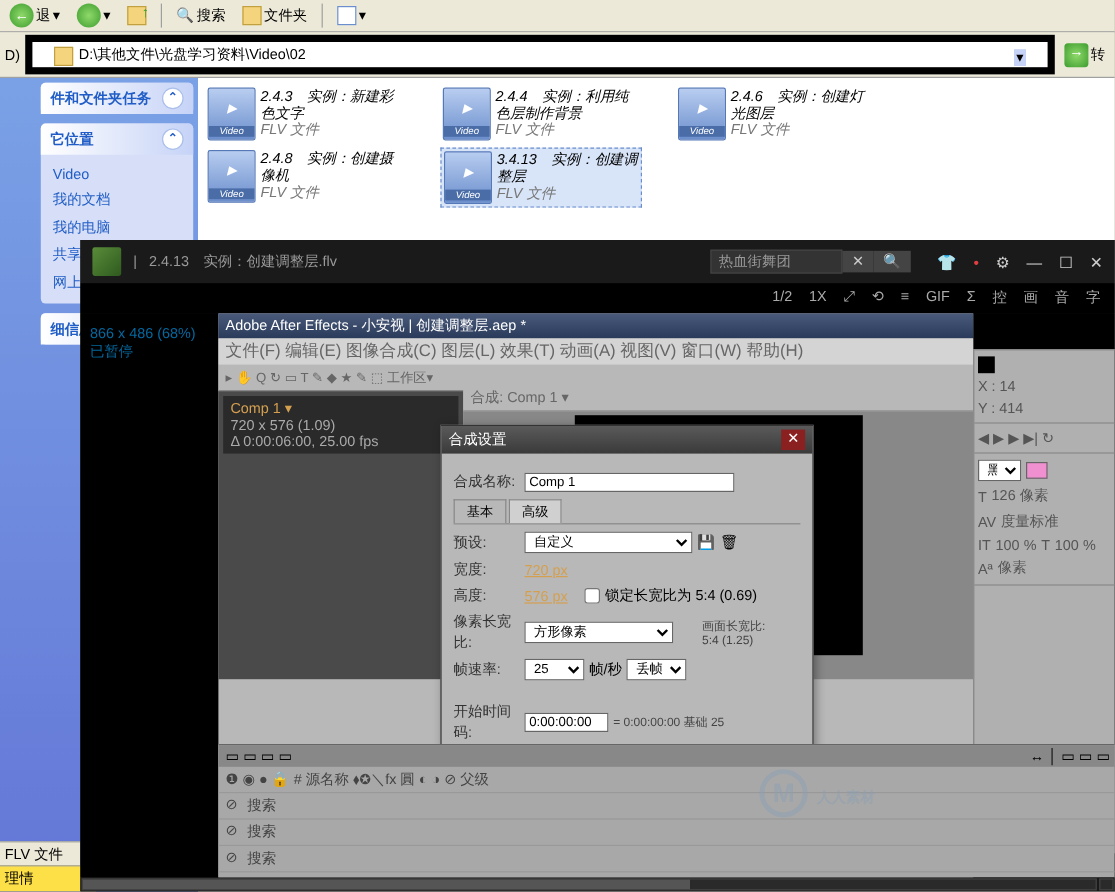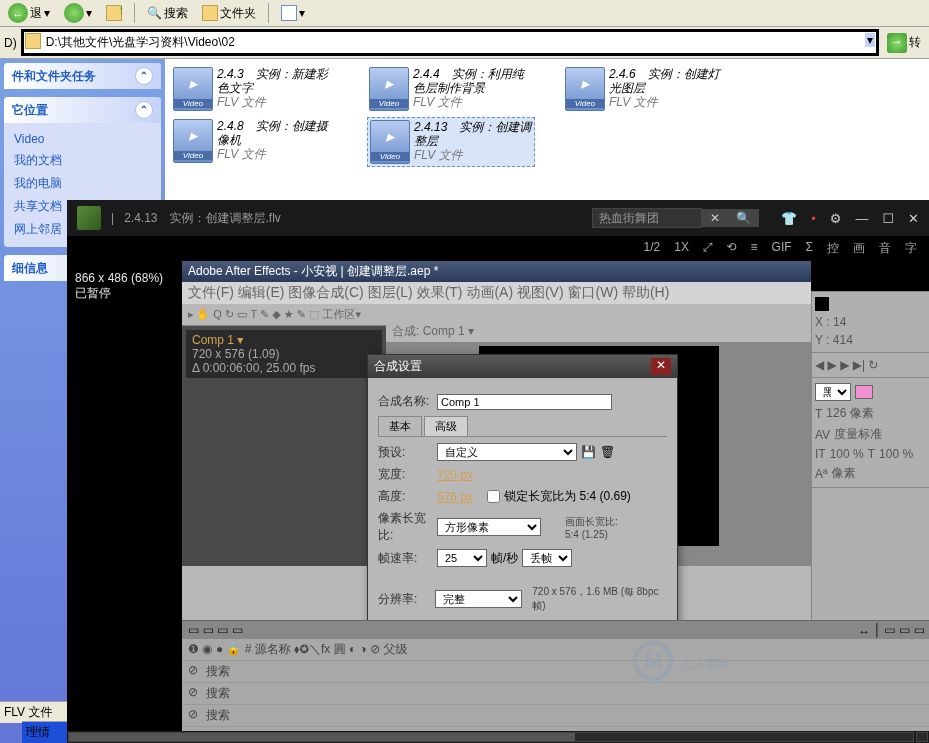--- a/index.html
+++ b/index.html
@@ -7,28 +7,28 @@
 
 
 .top-toolbar { background: #ece9d8; border-bottom: 1px solid #a0a0a0; padding: 2px 4px; display: flex; align-items: center; gap: 6px; }
 .tb-btn { display: flex; align-items: center; gap: 2px; padding: 1px 4px; cursor: pointer; }
 .icon-sm { width: 16px; height: 16px; display: inline-block; }
 .back-icon { background: radial-gradient(circle, #8fd96a, #3c9c2e); border-radius: 50%; width: 20px; height: 20px; color: #fff; text-align: center; line-height: 20px; }
 .fwd-icon { background: radial-gradient(circle, #8fd96a, #3c9c2e); border-radius: 50%; width: 20px; height: 20px; }
 .sep { width: 1px; height: 20px; background: #a0a0a0; margin: 0 2px; }
 
 .addr-bar { background: #ece9d8; border-bottom: 1px solid #a0a0a0; padding: 2px 4px; display: flex; align-items: center; gap: 4px; }
-.addr-input { flex: 1; display: flex; align-items: flex-start; background: #fff; border: 3px solid #000000; padding: 1px 1px; }
+.addr-input { flex: 1; display: flex; align-items: flex-end; background: #fff; border: 6px solid #000000; padding: 1px 18px; }
 .addr-input span.txt { flex: 1; padding: 1px; }
 .go-btn { background: radial-gradient(circle, #8fd96a, #3c9c2e); width: 20px; height: 20px; border-radius: 3px; color: #fff; text-align: center; }
 
 
 .main { display: flex; height: calc(100% - 48px); }
 .sidebar { width: 165px; background: linear-gradient(to bottom, #7aa1e6, #6375d6); padding: 4px; overflow: hidden; }
-.side-panel { background: #d6dff7; border-radius: 4px; margin-bottom: 8px; }
+.side-panel { background: #d6dff7; border-radius: 4px; margin-bottom: 8px; margin-left: 30px; }
 .side-header { background: linear-gradient(to right, #fff, #c6d3f7); padding: 4px 8px; display: flex; justify-content: space-between; align-items: center; font-weight: bold; color: #215dc6; border-radius: 4px 4px 0 0; }
 .side-body { padding: 6px 10px; }
 .side-link { color: #215dc6; padding: 3px 0; cursor: pointer; display: block; }
 .chev { width: 18px; height: 18px; background: #fff; border-radius: 50%; border: 1px solid #aabfea; text-align: center; color: #215dc6; font-size: 10px; line-height: 16px; }
 
 .content { flex: 1; background: #fff; padding: 6px; position: relative; }
 .file-grid { display: flex; flex-wrap: wrap; gap: 4px 28px; align-content: flex-start; }
 .file-item { display: flex; width: 168px; gap: 4px; padding: 2px; font-style: italic; }
 .file-item.selected { background: #d8e4f8; border: 1px dashed #6b8ecc; }
 .file-icon { width: 40px; height: 44px; flex-shrink: 0; background: linear-gradient(to bottom, #b8cdf0, #6b8ecc); border: 1px solid #5478b8; border-radius: 2px; position: relative; }
@@ -42,21 +42,21 @@
 .player-title { background: #1a1a1a; color: #999; padding: 6px 10px; display: flex; align-items: center; gap: 10px; }
 .player-logo { width: 24px; height: 24px; background: linear-gradient(135deg, #5a8c3a, #2e5a1e); border-radius: 2px; }
 .player-search { margin-left: auto; display: flex; align-items: center; }
 .player-search-input { background: #333; border: 1px solid #444; color: #999; padding: 2px 6px; width: 110px; }
 .player-search-btn { background: #444; border: none; padding: 2px 8px; color: #ccc; }
 .player-ctrls { display: flex; gap: 14px; margin-left: 12px; color: #ccc; }
 .player-ctrls span { cursor: pointer; font-size: 13px; line-height: 1; }
 .player-hud-row { background: #000; padding: 4px 12px; display: flex; gap: 14px; justify-content: flex-end; color: #aaa; font-size: 11px; }
 .player-hud-row span { cursor: pointer; }
 .player-video { flex: 1; background: #000; position: relative; overflow: hidden; }
-.player-hud { position: absolute; left: 8px; top: 10px; color: #e5e5e5; font-size: 14px; z-index: 10; font-family: monospace; }
+.player-hud { position: absolute; left: 8px; top: 10px; color: #0369a1; font-size: 14px; z-index: 10; font-family: monospace; }
 .player-bottom { background: #1a1a1a; height: 12px; display: flex; }
 .scroll-h { flex: 1; background: #2a2a2a; height: 10px; border: 1px solid #444; margin: 1px; }
 .scroll-thumb { background: #555; height: 100%; width: 60%; }
 
 
 .ae { position: absolute; left: 115px; top: 0; width: 629px; height: 497px; background: #b8b8b8; }
 .ae-title { background: linear-gradient(to bottom, #4a5a7a, #2a3a5a); color: #fff; padding: 2px 6px; font-size: 11px; display: flex; align-items: center; }
 .ae-menu { background: #d4d4d4; padding: 2px 6px; font-size: 14px; color: #666; }
 .ae-toolbar { background: #b8b8b8; padding: 3px 6px; border-bottom: 1px solid #888; display: flex; gap: 6px; color: #666; font-size: 11px; }
 .ae-body { display: flex; height: 240px; }
@@ -82,21 +82,21 @@
 .dlg-tab.active { background: #b8b8b8; }
 .dlg-val { color: #d4a050; text-decoration: underline; }
 
 .ae-timeline { position: absolute; bottom: 0; left: 0; right: -120px; height: 138px; background: #a8a8a8; border-top: 1px solid #666; font-size: 10px; }
 .ae-tl-head { background: #888; padding: 2px 6px; display: flex; gap: 6px; }
 .ae-tl-row { padding: 2px 6px; color: #444; border-bottom: 1px solid #999; display: flex; gap: 8px; }
 
 .watermark { position: absolute; right: 200px; bottom: 50px; color: rgba(140,160,180,0.5); font-size: 28px; font-weight: bold; pointer-events: none; }
 .watermark-icon { display: inline-block; width: 40px; height: 40px; border: 4px solid rgba(140,160,180,0.5); border-radius: 50%; text-align: center; line-height: 32px; font-size: 22px; vertical-align: middle; }
 
-.statusbar { position: absolute; bottom: 0; left: 0; width: 80px; background: #1d4ed8; border-top: 1px solid #a0a0a0; padding: 2px 4px; display: flex; gap: 8px; margin-left: 22px; }
+.statusbar { position: absolute; bottom: 0; left: 0; width: 80px; background: #fde047; border-top: 1px solid #a0a0a0; padding: 2px 4px; display: flex; gap: 8px; }
 .statusbar2 { position: absolute; bottom: 20px; left: 0; width: 67px; background: #ece9d8; border-top: 1px solid #a0a0a0; padding: 2px 4px; }
 </style>
 </head>
 <body>
 
 <div class="top-toolbar">
   <div class="tb-btn">
       <span class="back-icon">←</span>
       <span>退</span> 
       <span>▾</span>
@@ -189,21 +189,21 @@
         <div class="file-item">
           <div class="file-icon"></div>
     <div class="file-text">
             <div>2.4.8　实例：创建摄像机</div>
     <div class="file-sub">FLV 文件</div>
           </div>
         </div>
         <div class="file-item selected">
           <div class="file-icon"></div>
     <div class="file-text">
-            <div>2.4.13　实例：创建调整层</div>
+            <div>3.4.13　实例：创建调整层</div>
     <div class="file-sub">FLV 文件</div>
           </div>
         </div>
       </div>
   </div>
 </div>
 
 <div class="statusbar2">FLV 文件</div>
 <div class="statusbar">理情</div>
 
@@ -316,37 +316,32 @@
               <span>💾</span>
               <span>🗑</span>
             </div>
           <div class="dlg-row">
               <span class="dlg-label">宽度:</span>
               <span class="dlg-val">720 px</span>
             </div>
           <div class="dlg-row"><span class="dlg-label">高度:</span><span class="dlg-val">576 px</span> &nbsp;&nbsp;<input type="checkbox" style=""><span>锁定长宽比为 5:4 (0.69)</span></div>
           <div class="dlg-row">
               <span class="dlg-label">像素长宽比:</span>
-              <select class="dlg-input" style="width:104px"><option>方形像素</option></select>
+              <select class="dlg-input" style="width:124px"><option>方形像素</option></select>
               <span style="margin-left:20px;white-space:pre;font-size:10px;color:#444">画面长宽比:
 5:4 (1.25)</span>
             </div>
           <div class="dlg-row">
               <span class="dlg-label">帧速率:</span>
               <select class="dlg-input" style="width:50px"><option>25</option></select>
               <span>帧/秒</span> 
               <select class="dlg-input" style="width:50px"><option>丢帧</option></select>
             </div>
           <div style="height:8px"></div>
           <div class="dlg-row">
-              <span class="dlg-label">分辨率:</span>
-              <select class="dlg-input" style="width:90px"><option>完整</option></select>
-              <span style="font-size:10px;color:#444;margin-left:6px">720 x 576，1.6 MB (每 8bpc帧)</span>
-            </div>
-          <div class="dlg-row">
               <span class="dlg-label">开始时间码:</span>
               <input class="dlg-input" style="width: 70px;" value="0:00:00:00">
               <span style="font-size:10px;color:#444">= 0:00:00:00  基础 25</span>
             </div>
           <div class="dlg-row">
               <span class="dlg-label">持续时间:</span>
               <input class="dlg-input" style="width: 70px;" value="0:00:06:00">
               <span style="font-size:10px;color:#444">= 0:00:06:00  基础 25</span>
             </div>
           <div style="height:8px"></div>

